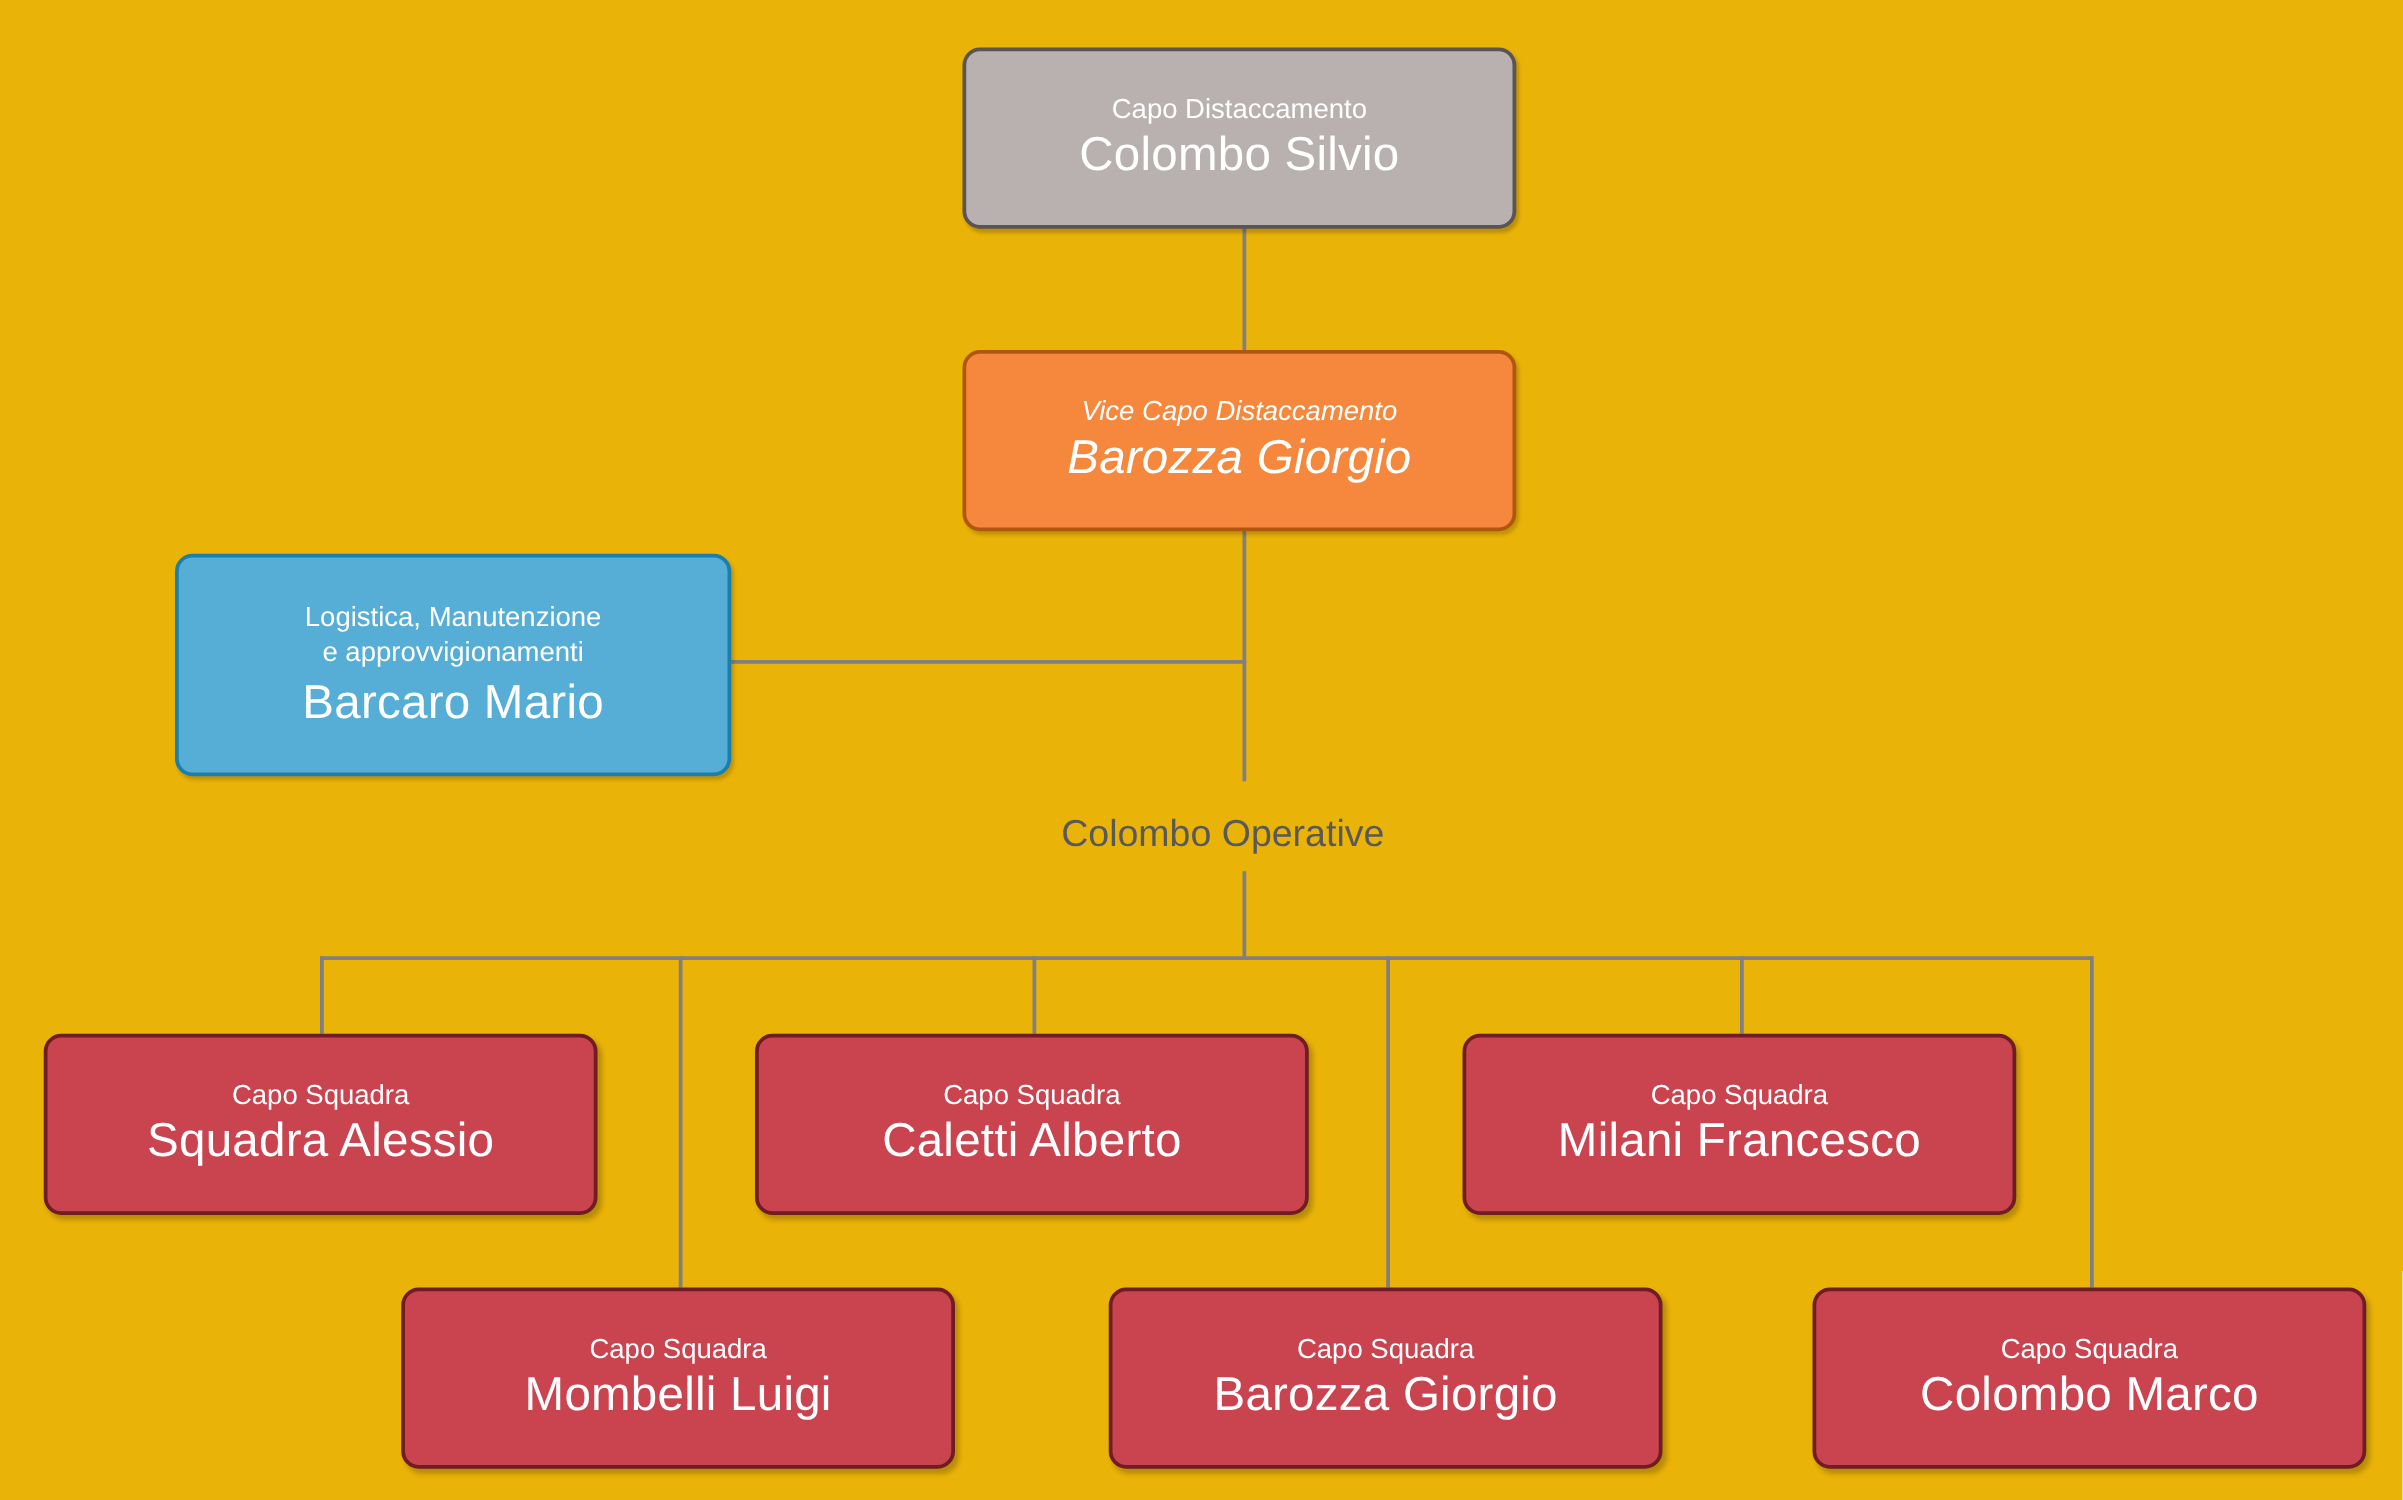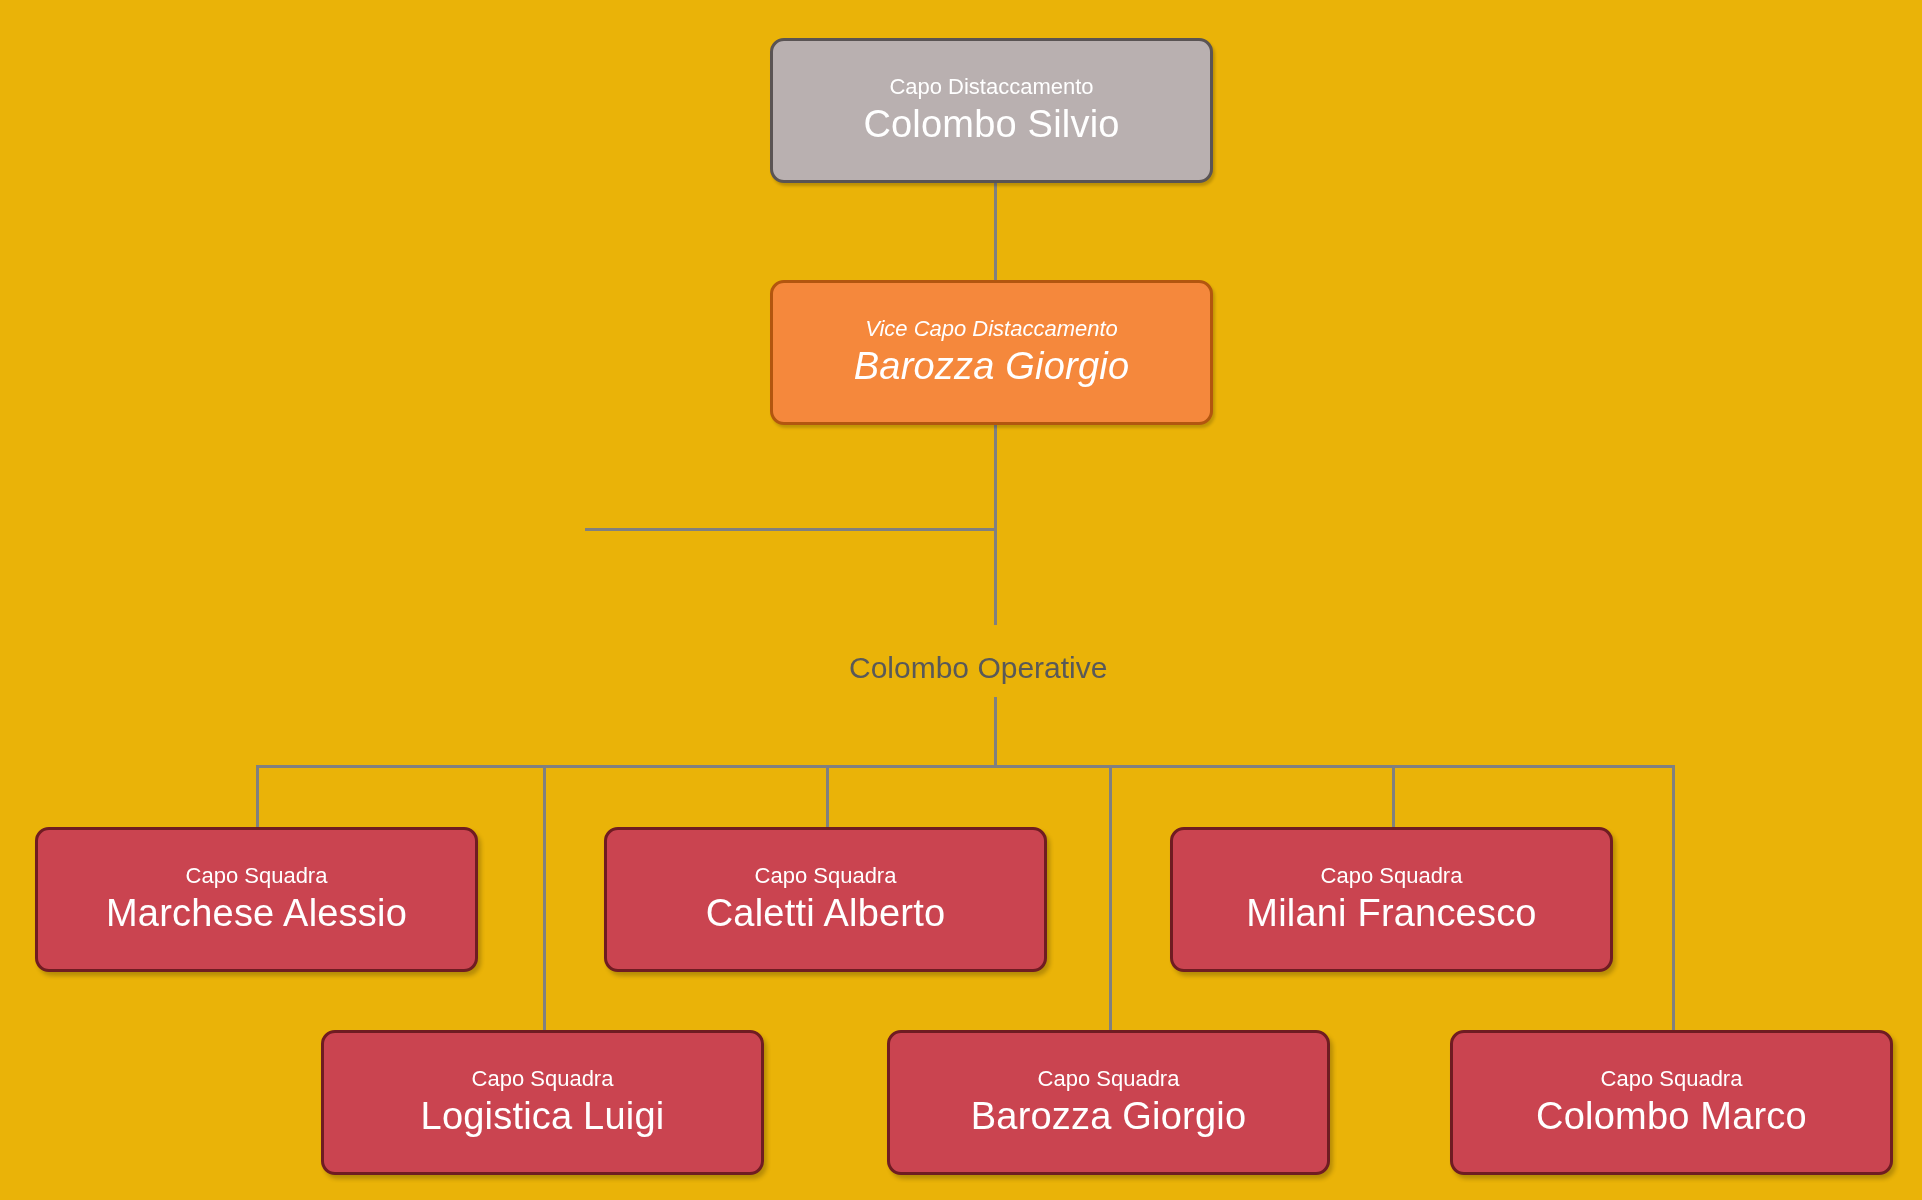--- a/index.html
+++ b/index.html
@@ -112,41 +112,46 @@
   <div class="node gray" style="left:770px; top:38px; width:443px; height:145px;">
     <div class="role">Capo Distaccamento</div>
     <div class="person">Colombo Silvio</div>
   </div>
 
   <div class="node orange" style="left:770px; top:280px; width:443px; height:145px;">
     <div class="role">Vice Capo Distaccamento</div>
     <div class="person">Barozza Giorgio</div>
   </div>
 
+  <div class="node blue" style="left:140px; top:443px; width:445px; height:178px;">
+    <div class="role">Logistica, Manutenzione
+e approvvigionamenti</div>
+    <div class="person">Barcaro Mario</div>
+  </div>
 
   <div class="caption" style="left:849px; top:651px;">Colombo Operative</div>
 
   <div class="node red" style="left:35px; top:827px; width:443px; height:145px;">
     <div class="role">Capo Squadra</div>
-    <div class="person">Marchese Alessio</div>
+    <div class="person">Squadra Alessio</div>
   </div>
 
   <div class="node red" style="left:604px; top:827px; width:443px; height:145px;">
     <div class="role">Capo Squadra</div>
     <div class="person">Caletti Alberto</div>
   </div>
 
   <div class="node red" style="left:1170px; top:827px; width:443px; height:145px;">
     <div class="role">Capo Squadra</div>
     <div class="person">Milani Francesco</div>
   </div>
 
   <div class="node red" style="left:321px; top:1030px; width:443px; height:145px;">
     <div class="role">Capo Squadra</div>
-    <div class="person">Logistica Luigi</div>
+    <div class="person">Mombelli Luigi</div>
   </div>
 
   <div class="node red" style="left:887px; top:1030px; width:443px; height:145px;">
     <div class="role">Capo Squadra</div>
     <div class="person">Barozza Giorgio</div>
   </div>
 
   <div class="node red" style="left:1450px; top:1030px; width:443px; height:145px;">
     <div class="role">Capo Squadra</div>
     <div class="person">Colombo Marco</div>

